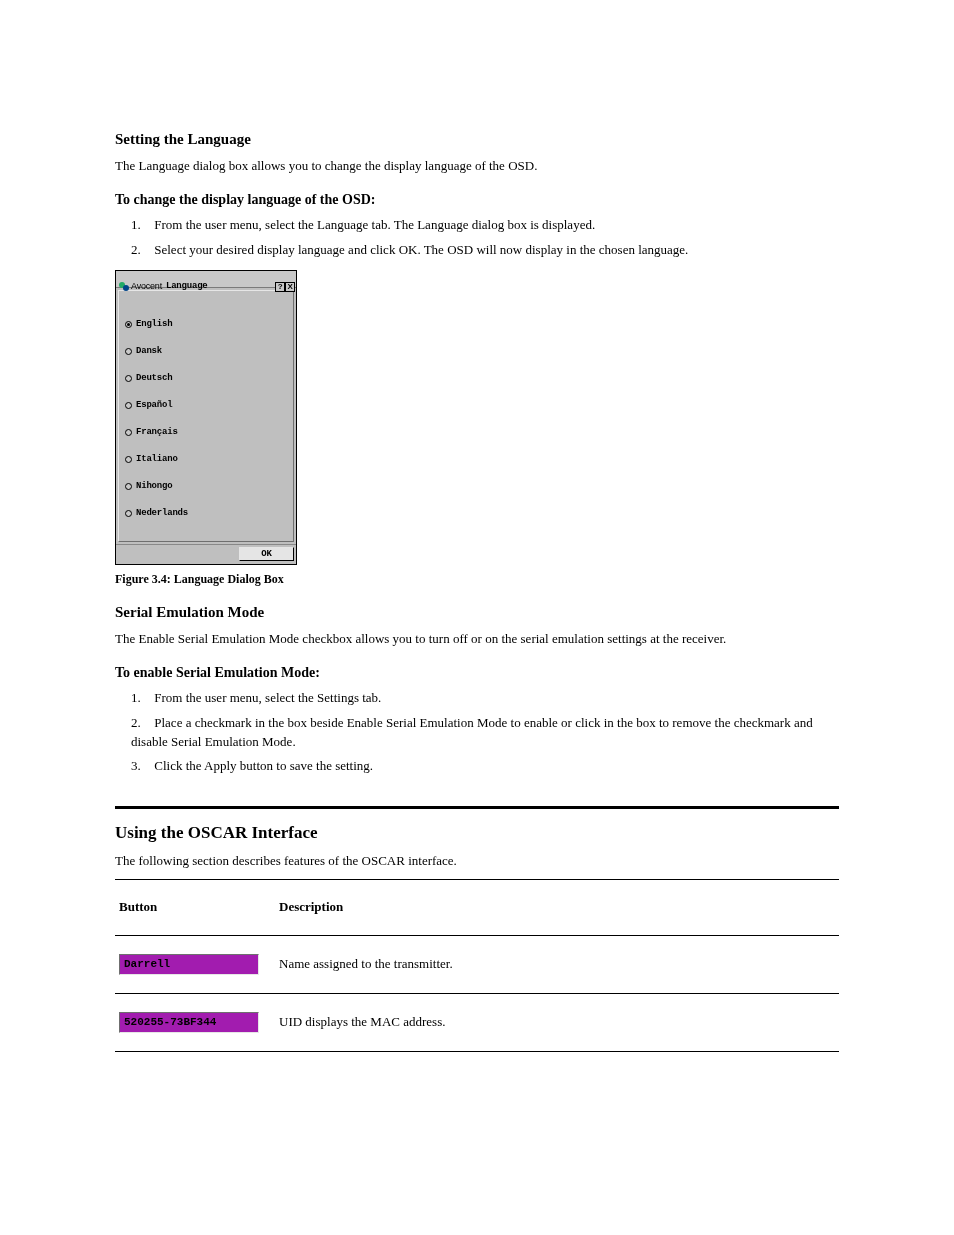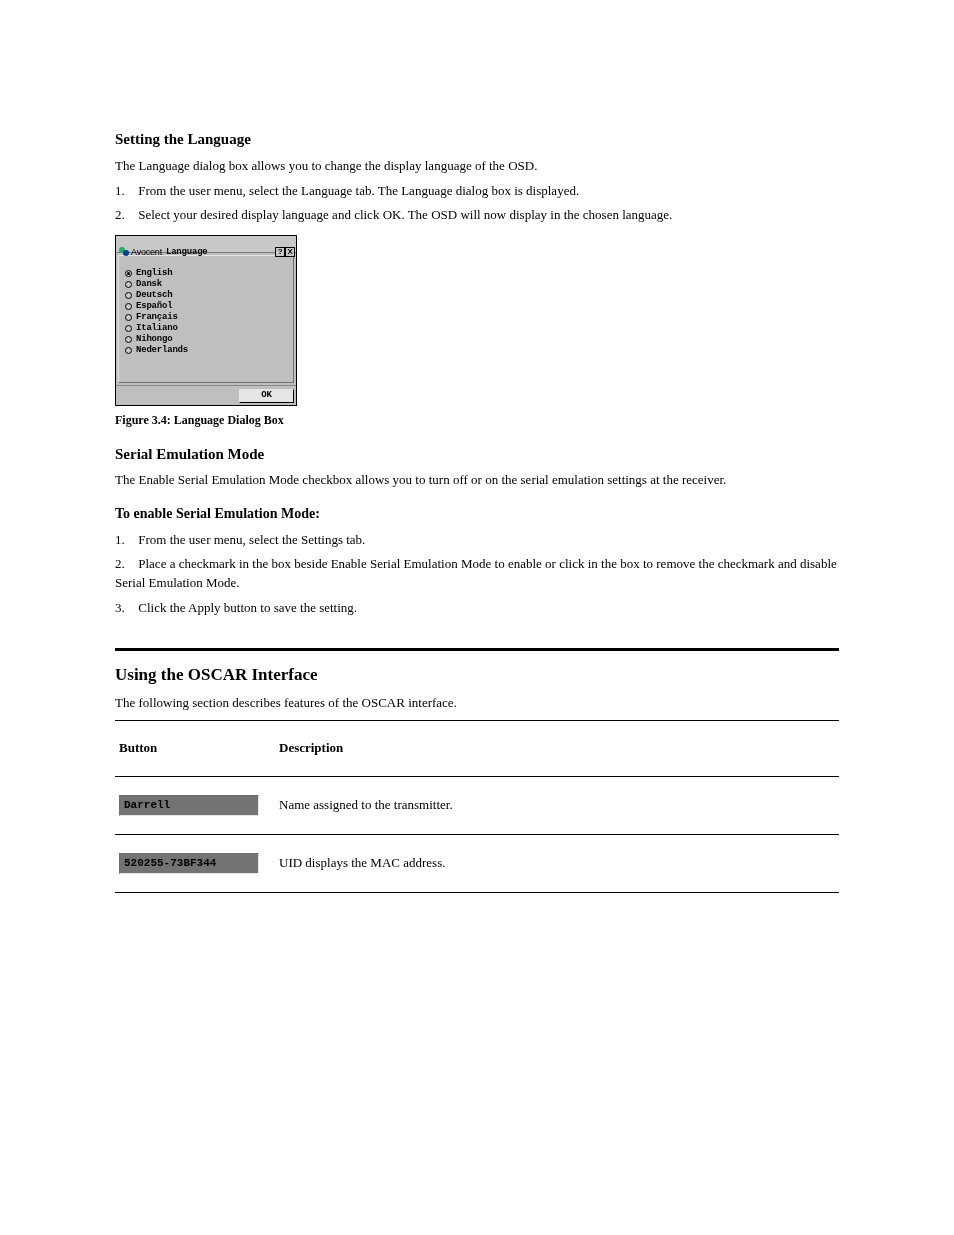--- a/index.html
+++ b/index.html
@@ -41,21 +41,21 @@
     font-weight: bold;
     margin: 14px 0 6px 0;
   }
   .subsection-heading {
     font-size: 14px;
     font-weight: bold;
     margin: 14px 0 4px 0;
   }
   p { margin: 6px 0; }
   .step {
-    margin: 6px 0;
+    margin: 6px 16px;
   }
   .step-num {
     display: inline-block;
     width: 20px;
   }
   .figure-wrap {
     margin: 10px 0 8px 0;
   }
   .figure-caption {
     font-size: 12px;
@@ -126,20 +126,21 @@
     border-left: 1px solid #e6e6e6;
     border-bottom: 1px solid #6f6f6f;
     border-right: 1px solid #6f6f6f;
     margin: 2px;
   }
   .lang-row {
     display: flex;
     align-items: center;
     height: 11px;
     margin-bottom: 0px;
+    margin-top: 16px;
   }
   .radio {
     width: 7px;
     height: 7px;
     border: 1px solid #000;
     border-radius: 50%;
     margin-right: 4px;
     display: inline-flex;
     align-items: center;
     justify-content: center;
@@ -210,35 +211,36 @@
   .osc-field {
     display: inline-block;
     width: 140px;
     height: 21px;
     line-height: 19px;
     padding: 0 4px;
     border-top: 1px solid #6f6f6f;
     border-left: 1px solid #6f6f6f;
     border-bottom: 1px solid #e6e6e6;
     border-right: 1px solid #e6e6e6;
-    background: #737373;
+    background: #a21caf;
     font-family: "Courier New", monospace;
     font-size: 11px;
     font-weight: bold;
   }
 </style>
 </head>
 <body>
 
 <div class="page">
 
 
   <div class="section-heading">Setting the Language</div>
   <p>The Language dialog box allows you to change the display language of the OSD.</p>
 
+  <div class="subsection-heading">To change the display language of the OSD:</div>
 
   <div class="step">
     <span class="step-num">1.</span>
     <span>From the user menu, select the Language tab. The Language dialog box is displayed.</span>
   </div>
   <div class="step">
     <span class="step-num">2.</span>
     <span>Select your desired display language and click OK. The OSD will now display in the chosen language.</span>
   </div>
 

